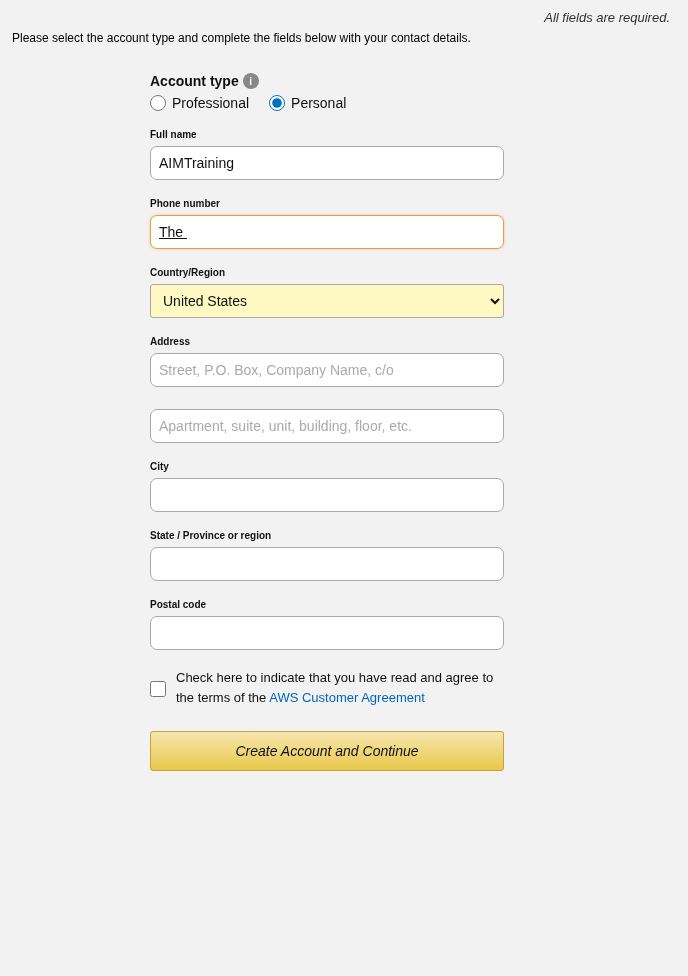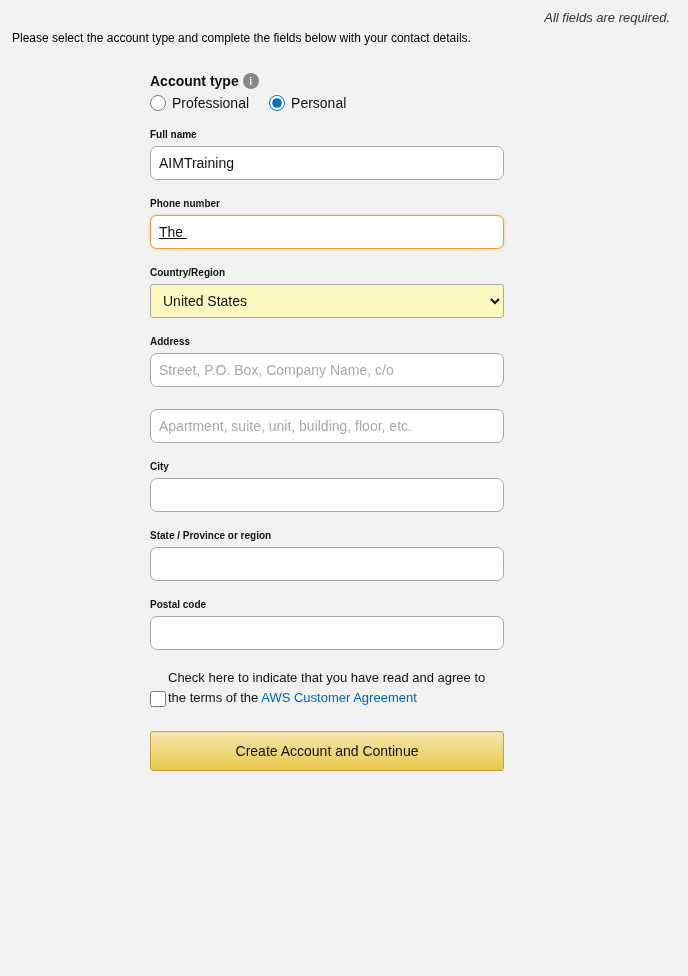--- a/index.html
+++ b/index.html
@@ -119,22 +119,22 @@
     }
     .address-inputs input[type="text"] {
       width: 354px;
     }
     input::placeholder {
       color: #aaa;
       font-style: normal;
     }
     .checkbox-row {
       display: flex;
-      align-items: flex-end;
-      gap: 2px;
+      align-items: center;
+      gap: 10px;
       margin-bottom: 24px;
       width: 354px;
     }
     .checkbox-row input[type="checkbox"] {
       width: 16px;
       height: 16px;
       margin-top: 2px;
       flex-shrink: 0;
       cursor: pointer;
     }
@@ -150,20 +150,21 @@
     .submit-button {
       width: 354px;
       height: 40px;
       background: linear-gradient(to bottom, #f7e6b0, #e8c84a);
       border: 1px solid #c9a13a;
       border-radius: 3px;
       font-size: 14px;
       color: #111;
       cursor: pointer;
       font-weight: normal;
+      font-style: italic;
     }
   </style>
 </head>
 <body>
 
 <div class="top-bar">
   <span>All fields are required.</span>
 </div>
 
 <div class="intro-text">

